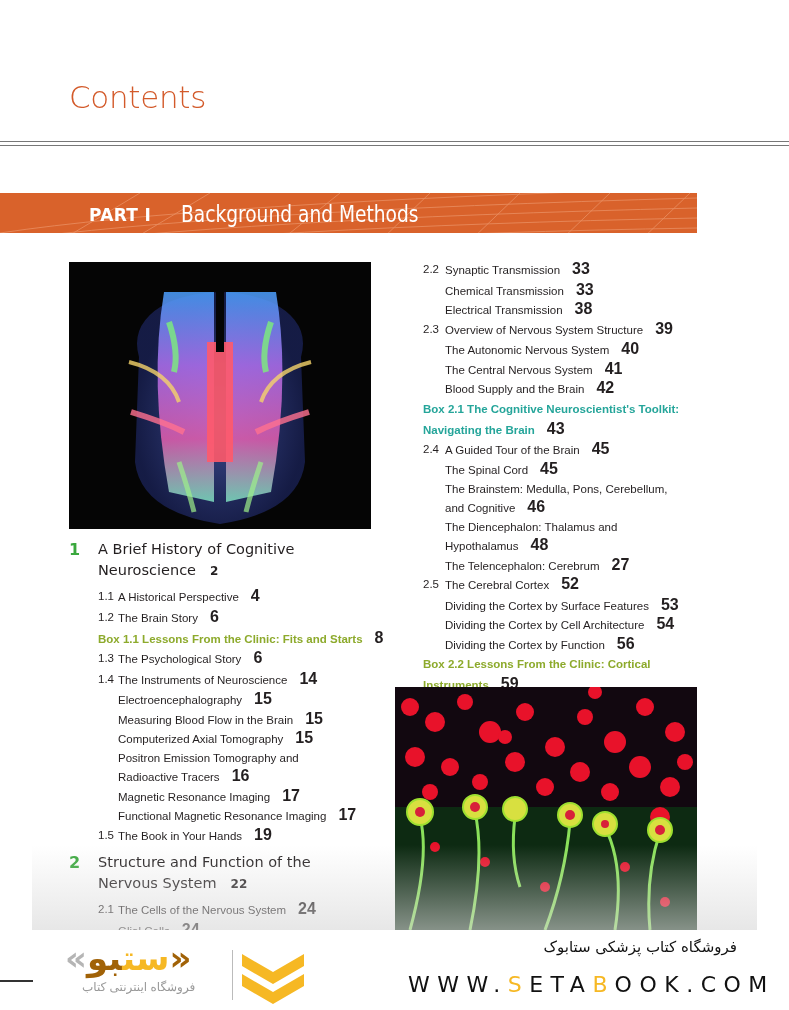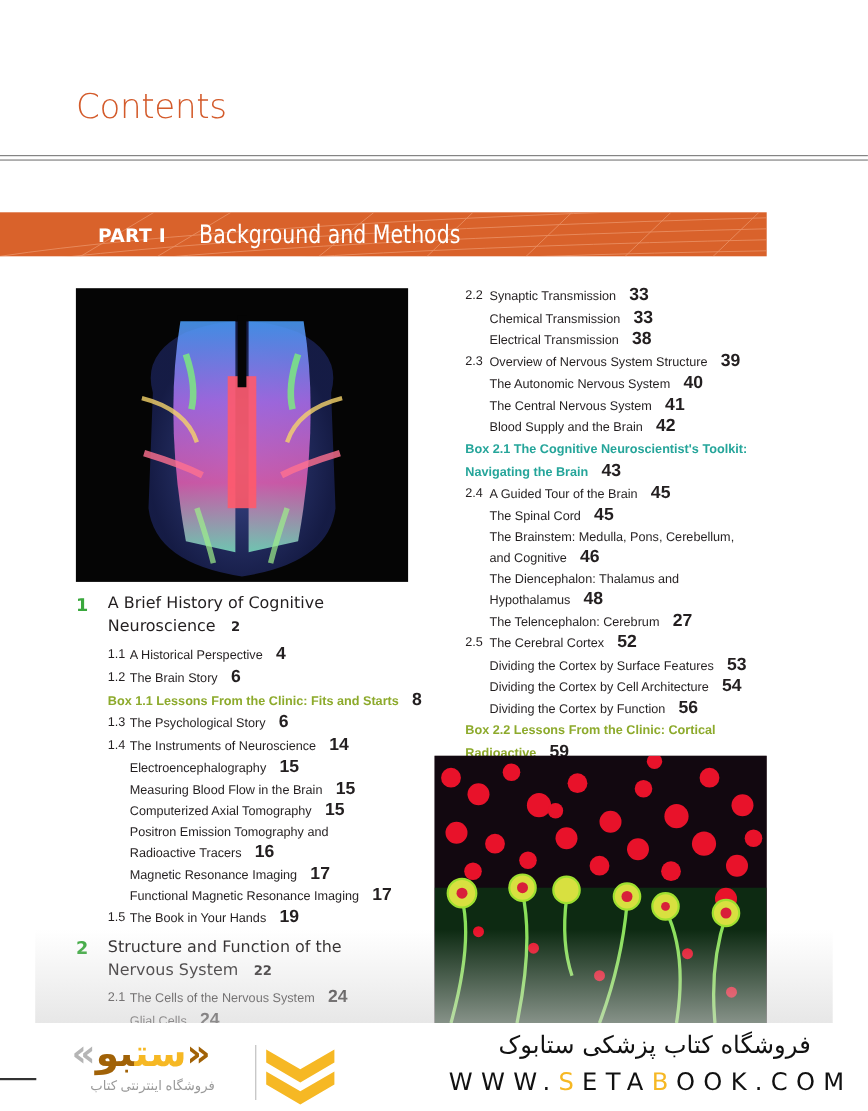--- a/index.html
+++ b/index.html
@@ -66,21 +66,21 @@
     .footer {
       position: absolute; left: 0; top: 930px; width: 789px; height: 80px; background: #ffffff;
     }
     .footer-line { position: absolute; left: 0; top: 50px; width: 33px; height: 2px; background: #333; }
     .logo-latin {
       position: absolute; left: 65px; top: 8px; font-family: "DejaVu Sans", sans-serif; font-size: 34px;
       font-weight: bold; letter-spacing: -1px;
     }
     .logo-sub { position: absolute; left: 82px; top: 50px; font-size: 12px; color: #999; direction: rtl; }
     .logo-divider { position: absolute; left: 232px; top: 20px; width: 1px; height: 50px; background: #bbb; }
-    .store-fa { position: absolute; right: 52px; top: 8px; font-size: 22px; color: #111; direction: rtl; font-family: "DejaVu Sans", sans-serif; }
+    .store-fa { position: absolute; right: 52px; top: 8px; font-size: 15px; color: #111; direction: rtl; font-family: "DejaVu Sans", sans-serif; }
     .store-url {
       position: absolute; left: 408px; top: 42px; font-family: "DejaVu Sans", sans-serif; font-size: 22px;
       letter-spacing: 7.5px; color: #111;
     }
     .store-url .hl { color: #f6b824; }
   </style>
 </head>
 <body>
 
 <div class="page-title">Contents</div>
@@ -189,21 +189,21 @@
     <div>The Diencephalon: Thalamus and</div>
     <div><span>Hypothalamus</span><span class="pg">48</span></div>
   </div>
   <div class="sub"><span>The Telencephalon: Cerebrum</span><span class="pg">27</span></div>
   <div class="sec"><span class="snum">2.5</span><span>The Cerebral Cortex</span><span class="pg">52</span></div>
   <div class="sub"><span>Dividing the Cortex by Surface Features</span><span class="pg">53</span></div>
   <div class="sub"><span>Dividing the Cortex by Cell Architecture</span><span class="pg">54</span></div>
   <div class="sub"><span>Dividing the Cortex by Function</span><span class="pg">56</span></div>
   <div class="box olive">
     <div>Box 2.2 Lessons From the Clinic: Cortical</div>
-    <div><span>Radioactive</span><span class="pg" style="color:#231f20">59</span></div>
+    <div><span>Instruments</span><span class="pg" style="color:#231f20">59</span></div>
   </div>
 </div>
 
 <div class="neuron-img">
   <svg width="302" height="243" viewBox="0 0 302 243">
     <rect width="302" height="243" fill="#120810"></rect>
     <rect y="120" width="302" height="123" fill="#0d2a12"></rect>
     <g fill="#e8122a">
       <circle cx="15" cy="20" r="9"></circle>
         <circle cx="40" cy="35" r="10"></circle>

